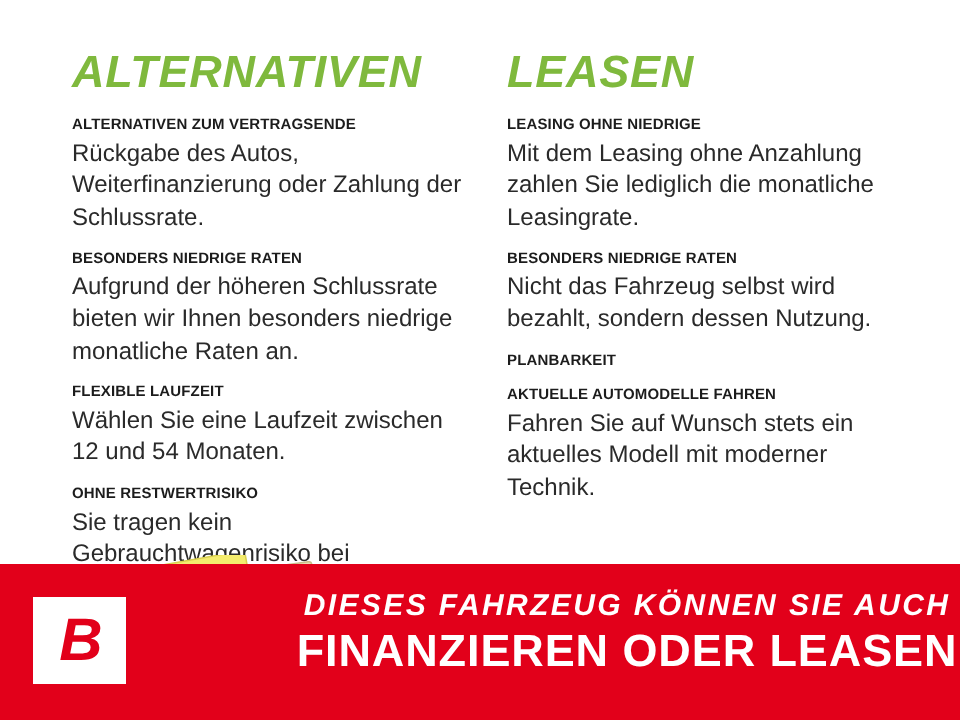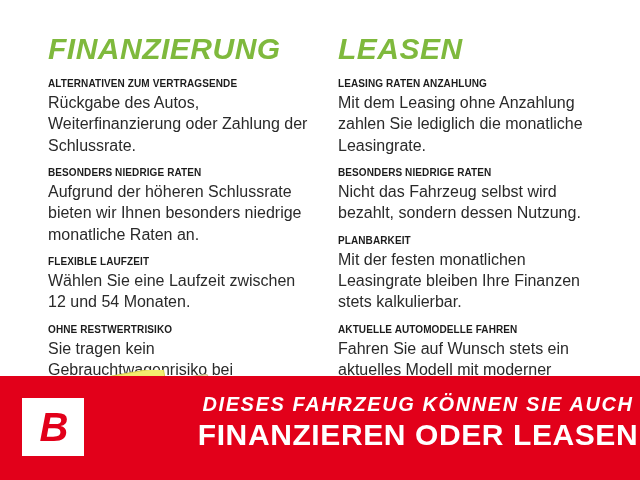--- a/index.html
+++ b/index.html
@@ -136,21 +136,21 @@
 </style>
 </head>
 <body>
 
 <div class="page">
 
   <div class="content">
     <div class="columns">
 
       <div class="col">
-        <h1 class="col-heading">FINANZIERUNG</h1>
+        <h1 class="col-heading">ALTERNATIVEN</h1>
 
         <div class="block">
           <p class="block-title">ALTERNATIVEN ZUM VERTRAGSENDE</p>
           <p class="block-body">Rückgabe des Autos, Weiterfinanzierung oder Zahlung der Schlussrate.</p>
         </div>
 
         <div class="block">
           <p class="block-title">BESONDERS NIEDRIGE RATEN</p>
           <p class="block-body">Aufgrund der höheren Schlussrate bieten wir Ihnen besonders niedrige monatliche Raten an.</p>
         </div>
@@ -163,32 +163,31 @@
         <div class="block">
           <p class="block-title">OHNE RESTWERTRISIKO</p>
           <p class="block-body">Sie tragen kein Gebrauchtwagenrisiko bei vertragsgemäßer Rückgabe.</p>
         </div>
       </div>
 
       <div class="col">
         <h1 class="col-heading">LEASEN</h1>
 
         <div class="block">
-          <p class="block-title">LEASING RATEN ANZAHLUNG</p>
+          <p class="block-title">LEASING OHNE NIEDRIGE</p>
           <p class="block-body">Mit dem Leasing ohne Anzahlung zahlen Sie lediglich die monatliche Leasingrate.</p>
         </div>
 
         <div class="block">
           <p class="block-title">BESONDERS NIEDRIGE RATEN</p>
           <p class="block-body">Nicht das Fahrzeug selbst wird bezahlt, sondern dessen Nutzung.</p>
         </div>
 
         <div class="block">
           <p class="block-title">PLANBARKEIT</p>
-          <p class="block-body">Mit der festen monatlichen Leasingrate bleiben Ihre Finanzen stets kalkulierbar.</p>
         </div>
 
         <div class="block">
           <p class="block-title">AKTUELLE AUTOMODELLE FAHREN</p>
           <p class="block-body">Fahren Sie auf Wunsch stets ein aktuelles Modell mit moderner Technik.</p>
         </div>
       </div>
 
     </div>
   </div>

